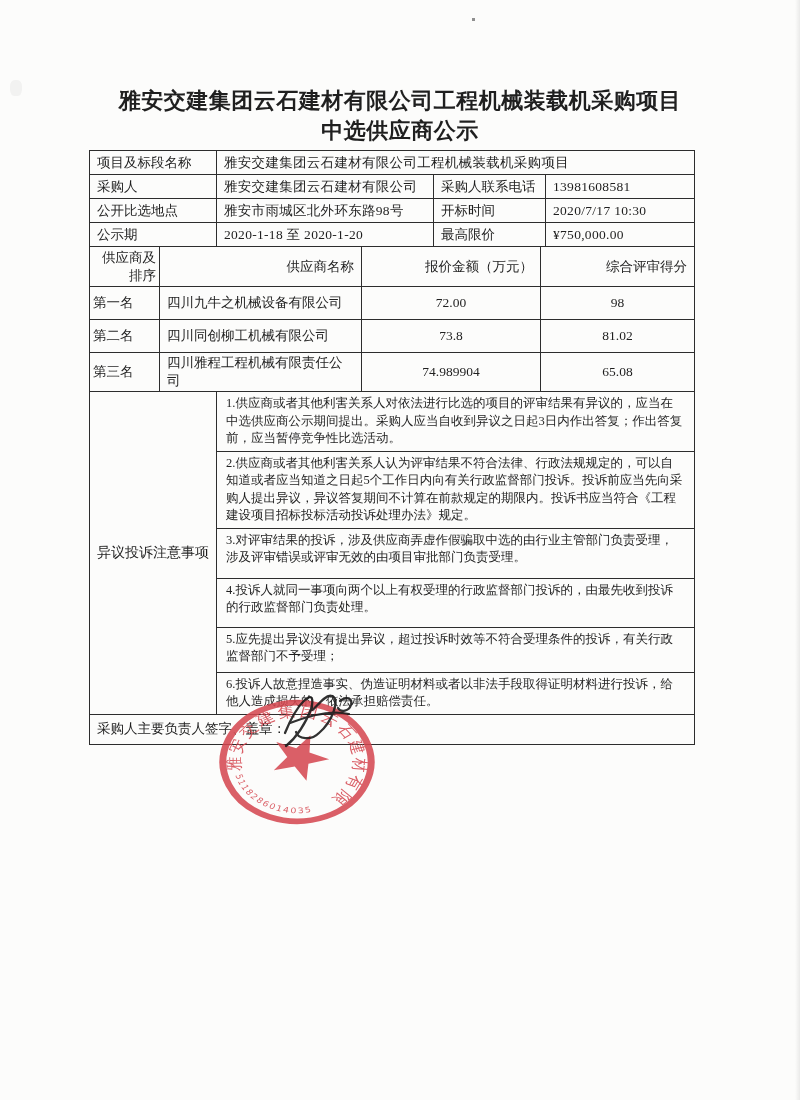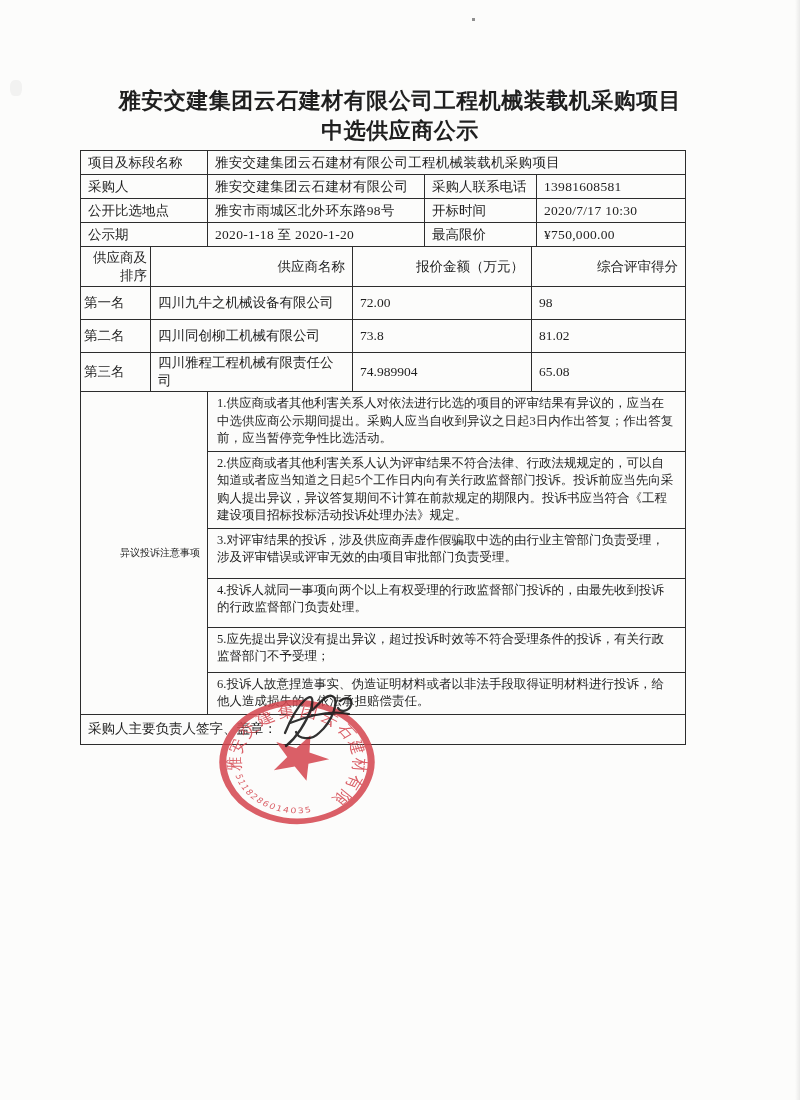--- a/index.html
+++ b/index.html
@@ -12,33 +12,33 @@
   .scan-edge-right{
     position:absolute;top:0;right:0;width:5px;height:100%;
     background:linear-gradient(to right, rgba(0,0,0,0), rgba(0,0,0,0.07));
   }
   .speck{position:absolute;background:#8f8f8f;}
   .smudge{position:absolute;background:rgba(60,60,60,0.05);border-radius:40%;}
   .doc-title{
     position:absolute;top:86px;left:0;width:800px;text-align:center;
     font-size:22px;font-weight:bold;letter-spacing:0.5px;line-height:30px;
   }
-  .tablewrap{position:absolute;left:80px;top:150px;width:605px;}
+  .tablewrap{position:absolute;left:89px;top:150px;width:605px;}
   table{border-collapse:collapse;table-layout:fixed;width:605px;font-size:13.5px;}
   table + table{margin-top:-1px;}
   td{
     border:1px solid #2d2d2d;padding:1px 7px;vertical-align:middle;
     overflow:hidden;word-break:break-all;
   }
   .info td{height:21px;}
   .sup-head td{height:37px;text-align:right;}
   .sup-row td{height:30px;}
-  .sup-row .num{}
+  .sup-row .num{text-align:center;}
   .rankcol{padding:1px 3px;}
-  .notice-label{text-align:right;padding-left:7px;font-size:10px;margin-top:8px;}
+  .notice-label{text-align:center;padding-left:7px;font-size:14px;margin-top:8px;}
   .notice-item{font-size:12.5px;line-height:17.5px;padding:3px 9px;vertical-align:top;margin-left:43px;}
   .footer-row td{height:27px;}
   .sealwrap{position:absolute;left:190px;top:663px;width:220px;height:212px;pointer-events:none;}
   .val{letter-spacing:0.3px;}
 </style>
 </head>
 <body>
 
 <div class="doc-title">
   <div>雅安交建集团云石建材有限公司工程机械装载机采购项目</div>

